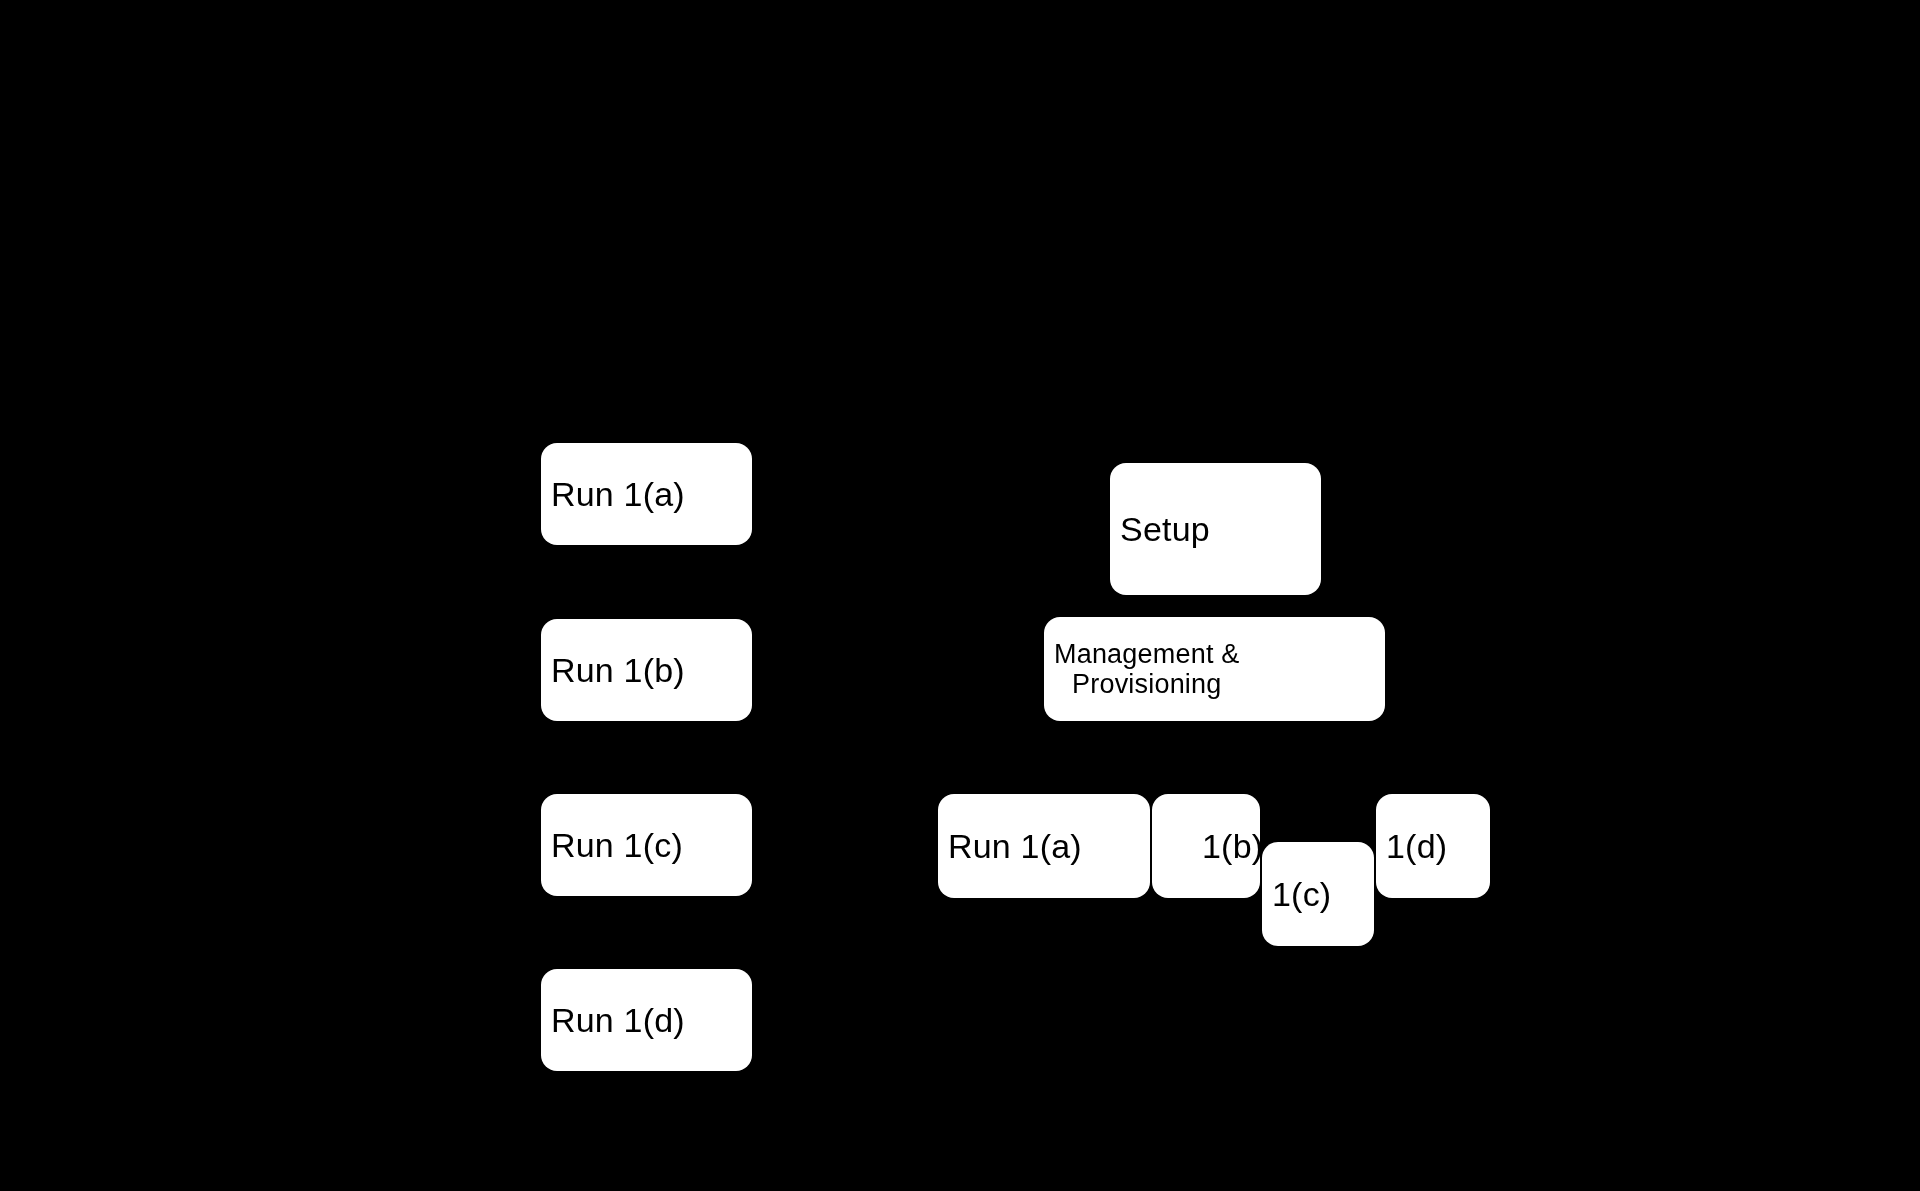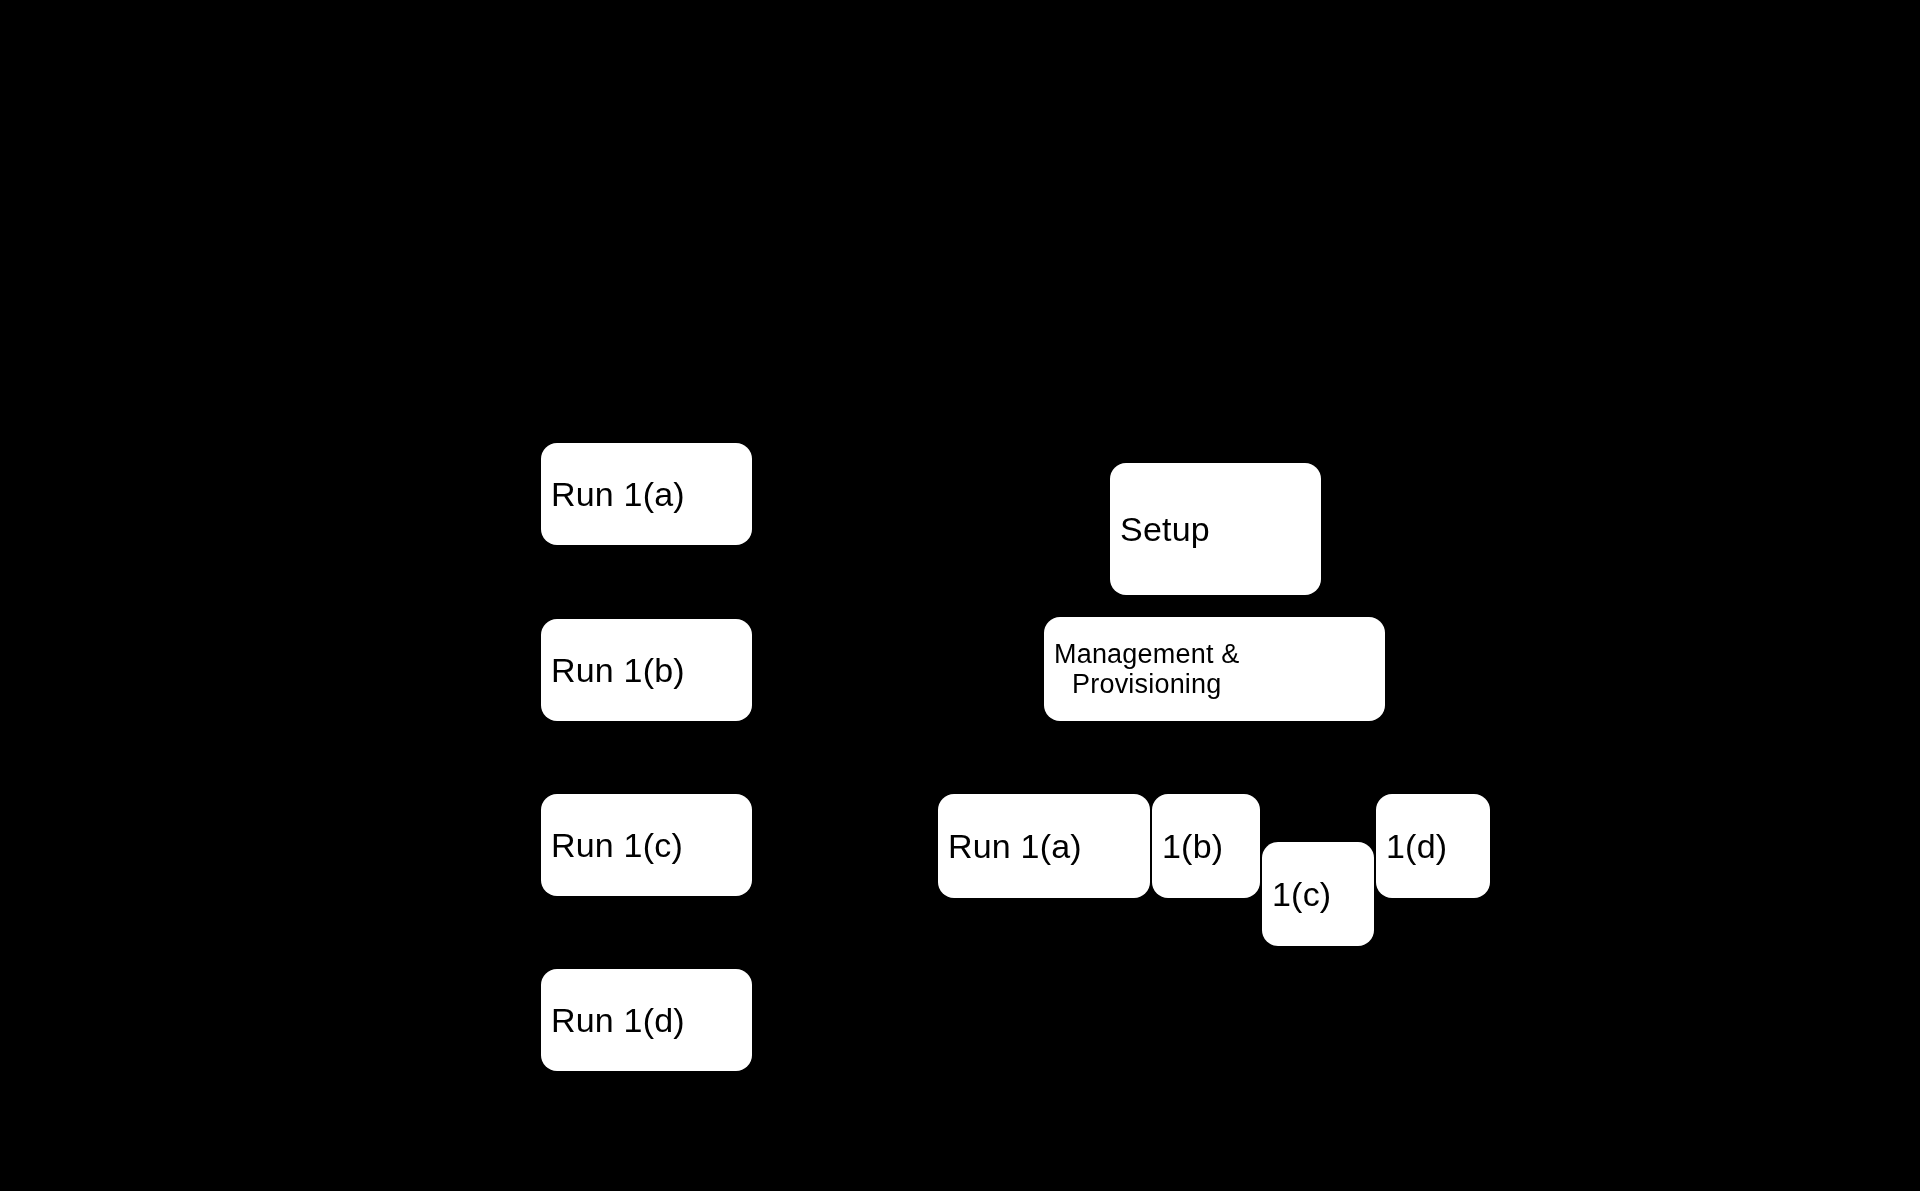--- a/index.html
+++ b/index.html
@@ -73,20 +73,21 @@
     z-index: 1;
   }
   #parallel-a {
     left: 938px;
     width: 212px;
   }
   #parallel-b {
     left: 1152px;
     width: 108px;
     z-index: 2;
+    padding-left: 40px;
   }
   #parallel-c {
     left: 1262px;
     width: 112px;
     z-index: 3;
     margin-top: 48px;
   }
   #parallel-d {
     left: 1376px;
     width: 114px;

